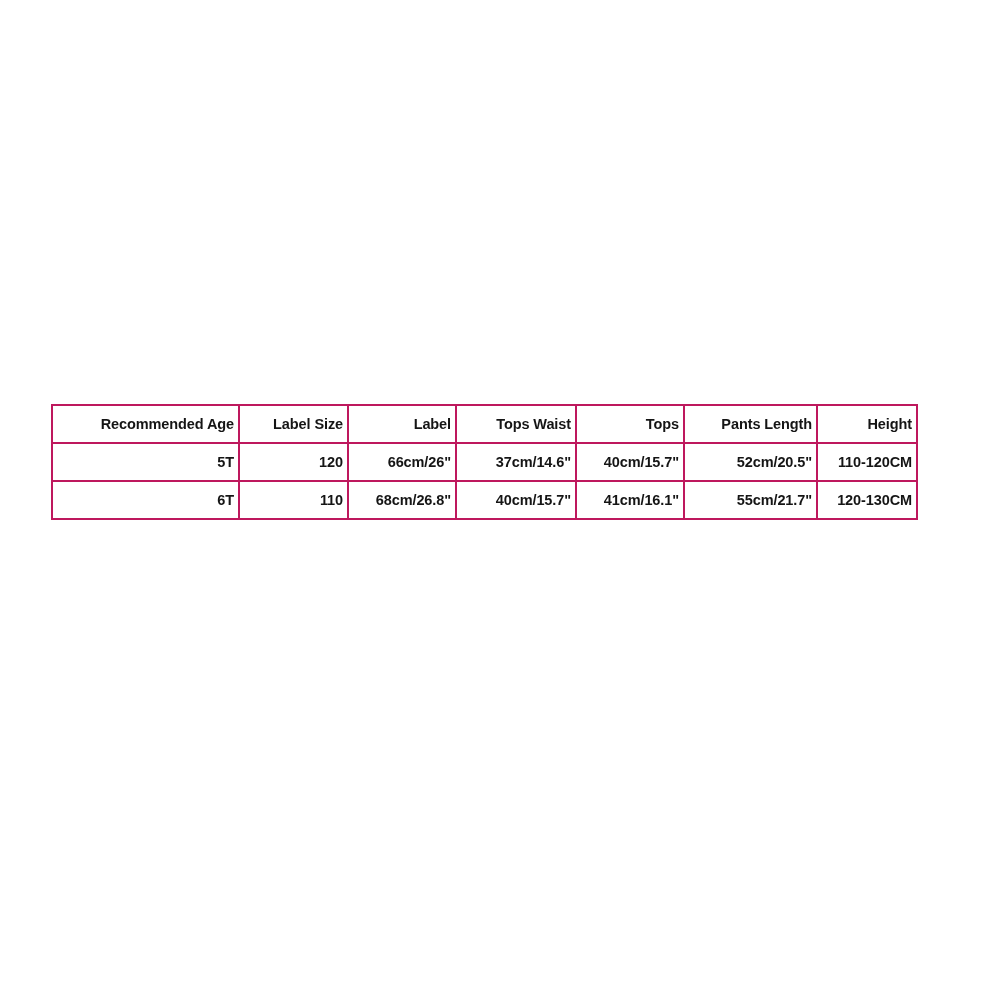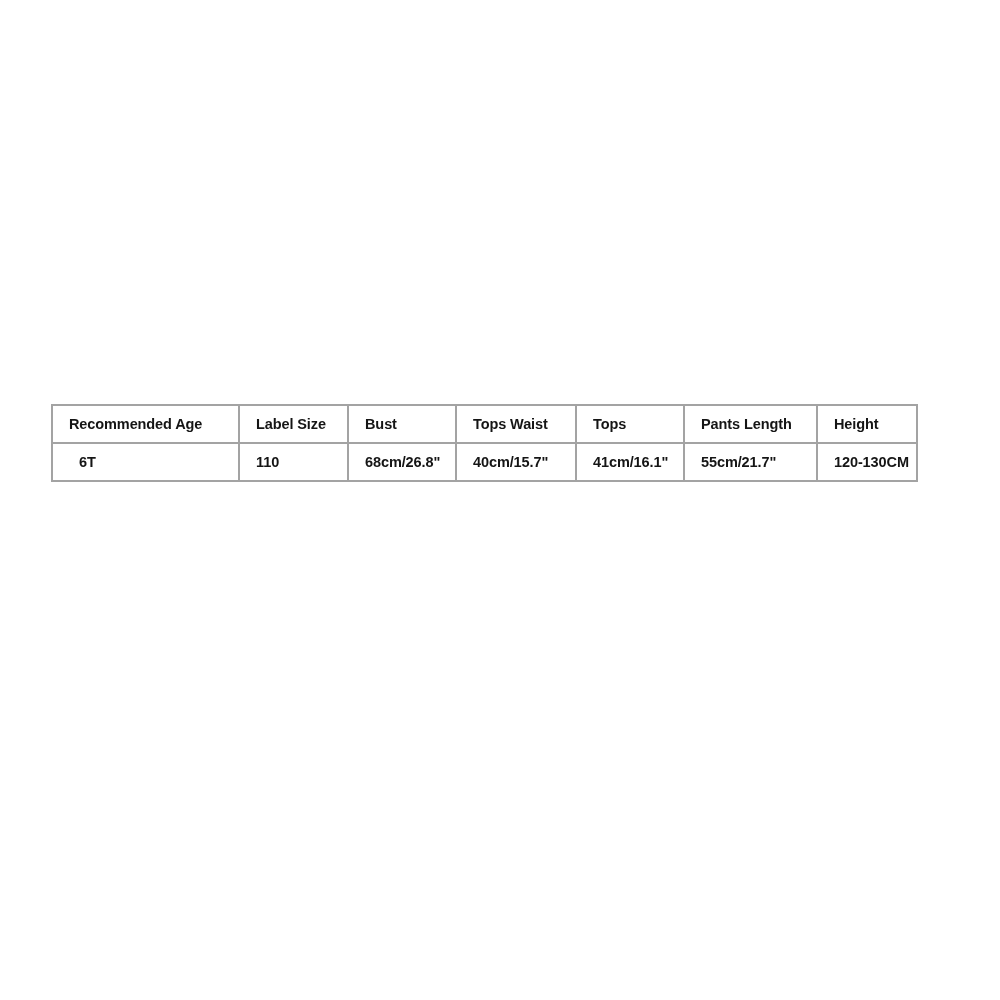--- a/index.html
+++ b/index.html
@@ -33,24 +33,24 @@
   table.size-chart col.c0 { width: 187px; }
   table.size-chart col.c1 { width: 109px; }
   table.size-chart col.c2 { width: 108px; }
   table.size-chart col.c3 { width: 120px; }
   table.size-chart col.c4 { width: 108px; }
   table.size-chart col.c5 { width: 133px; }
   table.size-chart col.c6 { width: 100px; }
 
   table.size-chart th,
   table.size-chart td {
-    border: 2px solid #a3a3a3;
+    border: 2px solid #be185d;
     height: 36px;
-    padding: 0 16px;
-    text-align: left;
+    padding: 0 4px;
+    text-align: right;
     vertical-align: middle;
     color: #151515;
     font-weight: bold;
     font-size: 14.5px;
     letter-spacing: -0.1px;
     white-space: nowrap;
     background: #ffffff;
   }
 
   table.size-chart thead th {
@@ -73,28 +73,37 @@
         <col class="c2">
         <col class="c3">
       <col class="c4">
         <col class="c5">
         <col class="c6">
     </colgroup>
     <thead>
       <tr>
         <th>Recommended Age</th>
         <th>Label Size</th>
-        <th>Bust</th>
+        <th>Label</th>
         <th>Tops Waist</th>
         <th>Tops</th>
         <th>Pants Length</th>
         <th>Height</th>
       </tr>
     </thead>
     <tbody>
+      <tr>
+        <td class="col-age">5T</td>
+        <td>120</td>
+        <td>66cm/26"</td>
+        <td>37cm/14.6"</td>
+        <td>40cm/15.7"</td>
+        <td>52cm/20.5"</td>
+        <td>110-120CM</td>
+      </tr>
       <tr>
         <td class="col-age">6T</td>
         <td>110</td>
         <td>68cm/26.8"</td>
         <td>40cm/15.7"</td>
         <td>41cm/16.1"</td>
         <td>55cm/21.7"</td>
         <td>120-130CM</td>
       </tr>
     </tbody>

